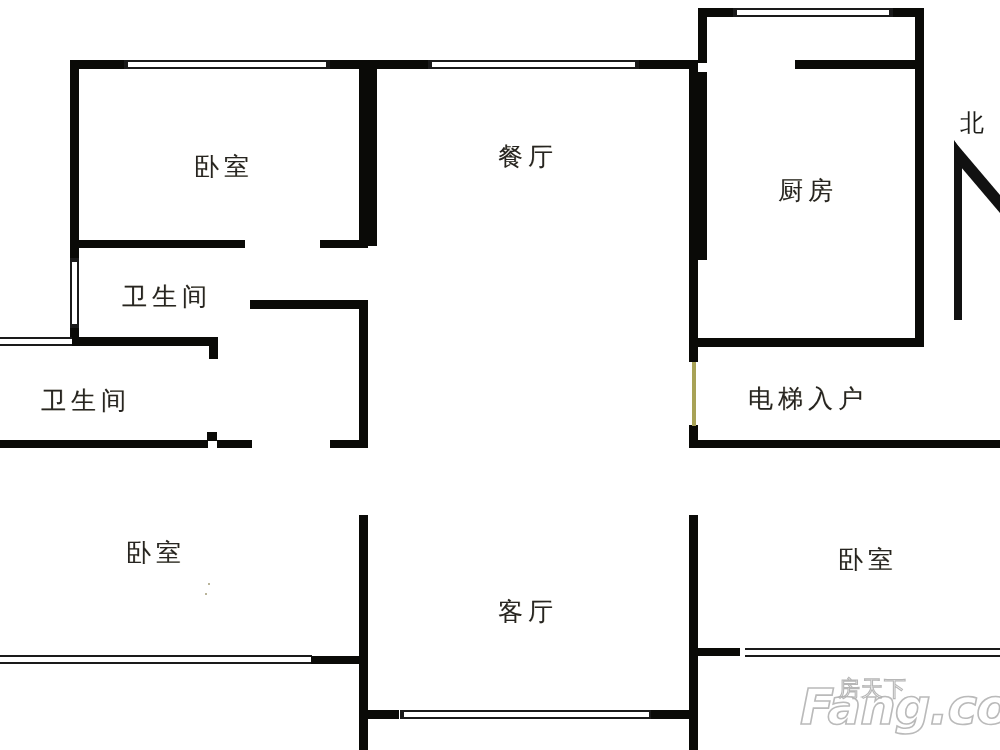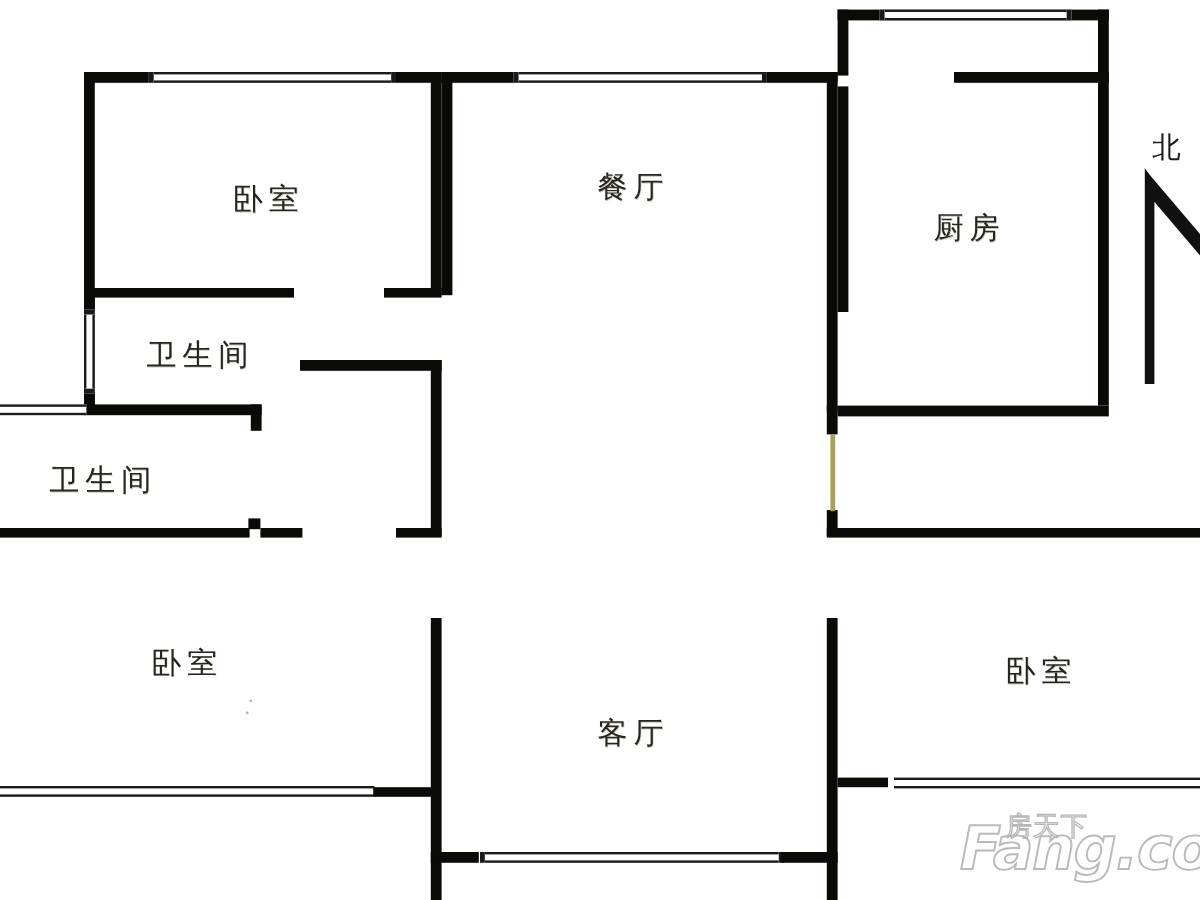--- a/index.html
+++ b/index.html
@@ -197,20 +197,21 @@
   <div class="room-label" style="left:224px; top:166px;">卧室</div>
 
   <div class="room-label" style="left:528px; top:156px;">餐厅</div>
 
   <div class="room-label" style="left:808px; top:190px;">厨房</div>
 
   <div class="room-label" style="left:167px; top:296px;">卫生间</div>
 
   <div class="room-label" style="left:86px; top:400px;">卫生间</div>
 
+  <div class="room-label" style="left:808px; top:398px;">电梯入户</div>
 
   <div class="room-label" style="left:156px; top:552px;">卧室</div>
 
   <div class="room-label" style="left:528px; top:611px;">客厅</div>
 
   <div class="room-label" style="left:868px; top:559px;">卧室</div>
 
   <div class="dot" style="left:208px; top:583px;"></div>
   <div class="dot" style="left:205px; top:593px;"></div>
 

